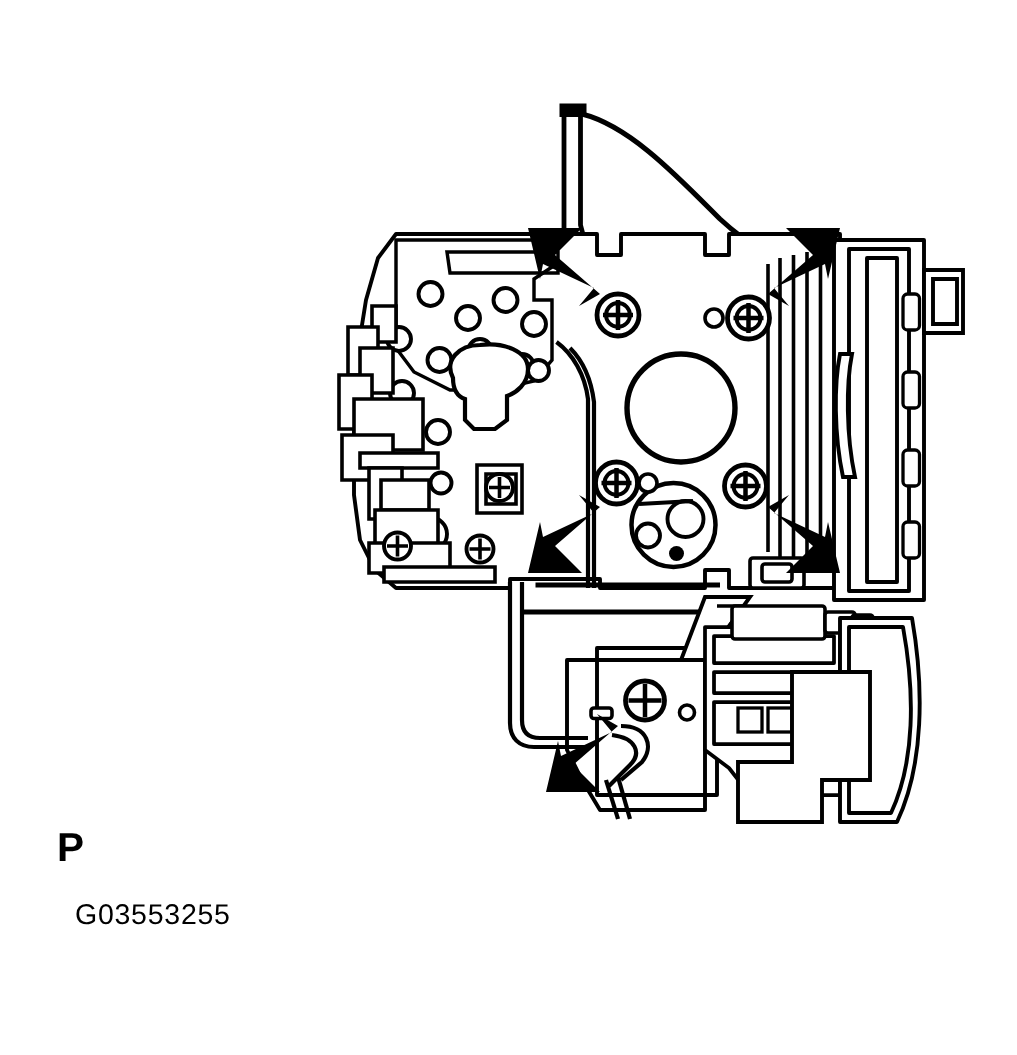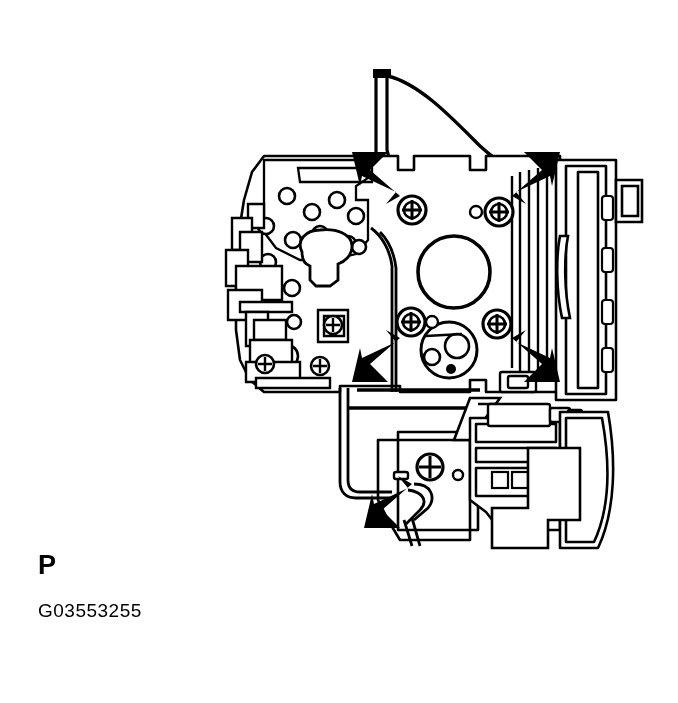--- a/index.html
+++ b/index.html
@@ -41,21 +41,21 @@
     line-height: 1;
     margin: 0 0 22px 0;
     letter-spacing: 0px;
   }
   .figure-id {
     font-family: "Liberation Sans", sans-serif;
     font-size: 19px;
     font-weight: normal;
     color: #000000;
     line-height: 1;
-    margin: 0;
+    margin: 12px;
     letter-spacing: 0.5px;
   }
 </style>
 </head>
 <body>
 
 <div id="figure-canvas">
 <svg viewBox="0 0 678 703" xmlns="http://www.w3.org/2000/svg">
 
   <rect x="0" y="0" width="678" height="703" fill="#ffffff"></rect>

